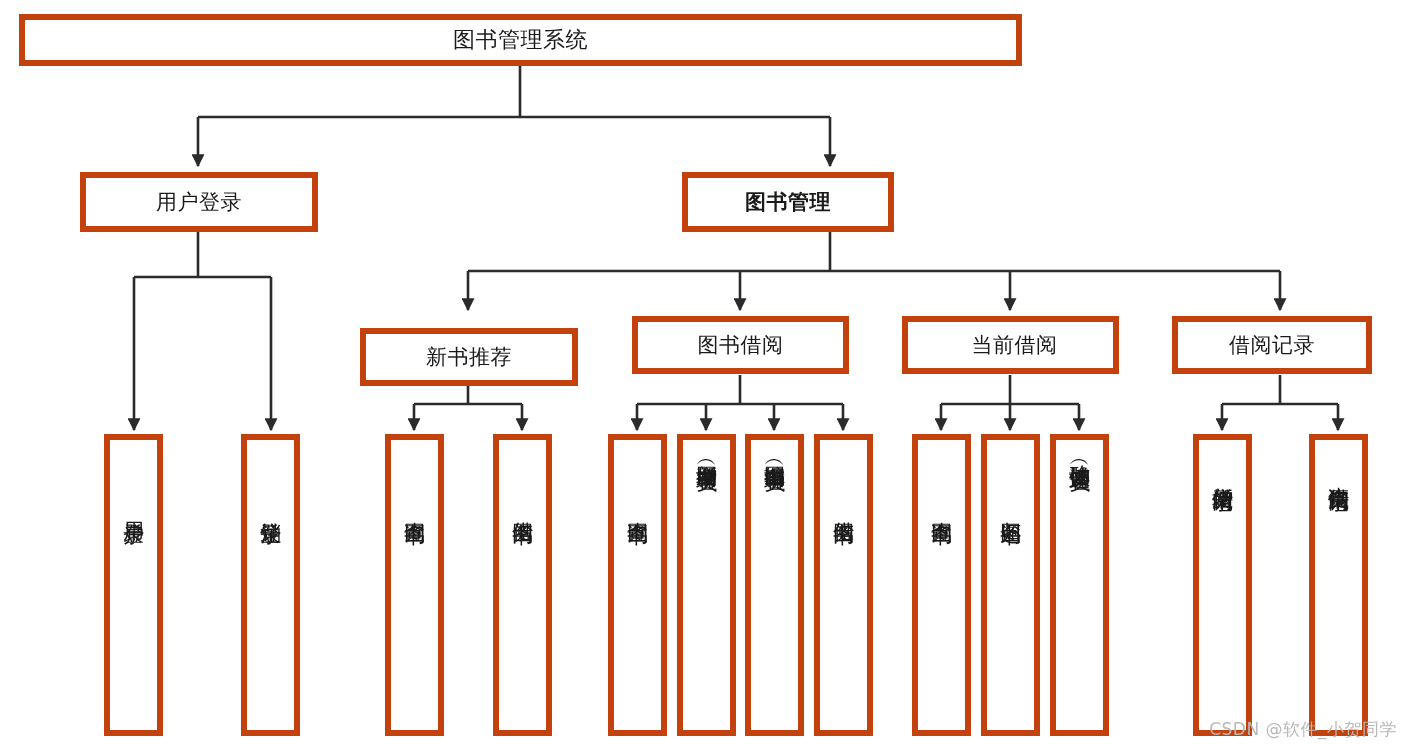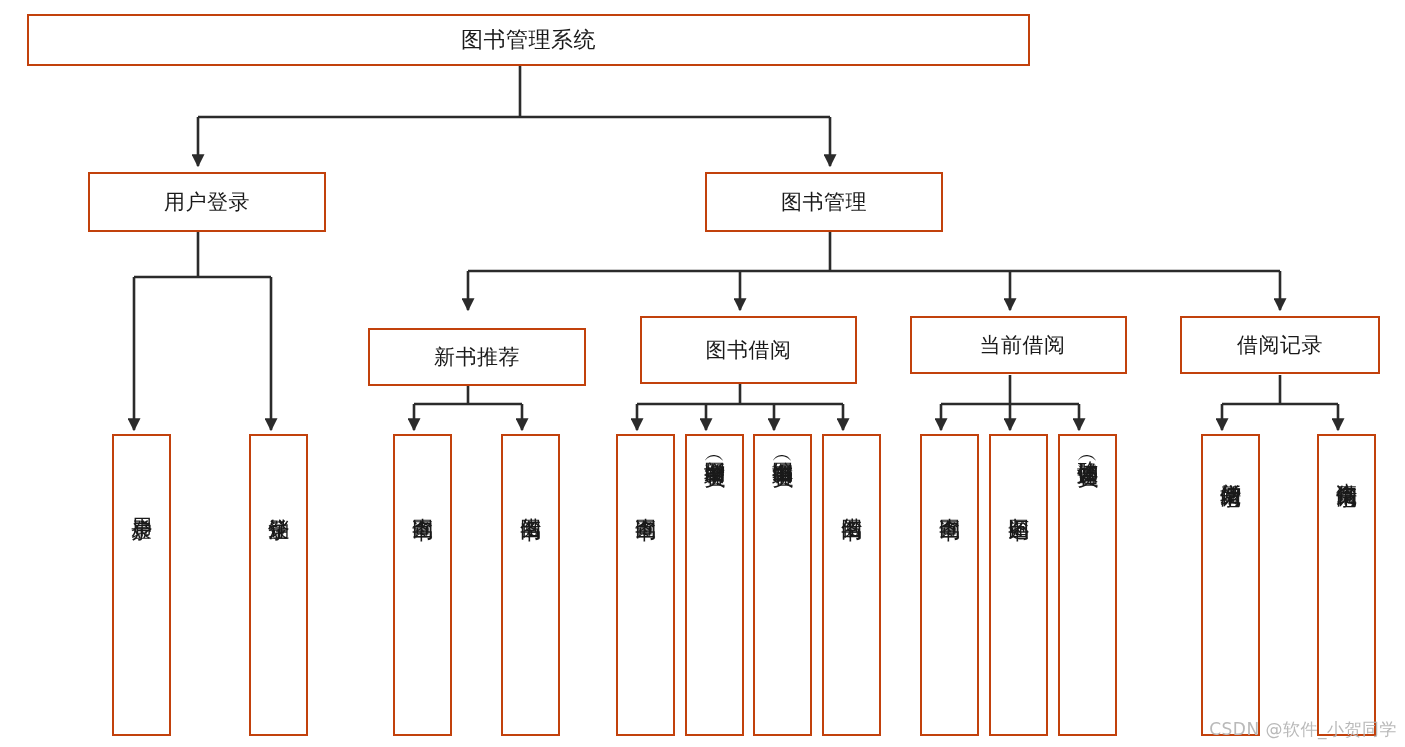--- a/index.html
+++ b/index.html
@@ -22,28 +22,27 @@
     position: absolute;
     left: 0;
     top: 0;
     width: 1405px;
     height: 747px;
     pointer-events: none;
   }
   .node {
     position: absolute;
     box-sizing: border-box;
-    border: 2px solid #c2410c;
+    border: 6px solid #c2410c;
     background: #ffffff;
     display: flex;
     align-items: center;
     justify-content: center;
     color: #1a1a1a;
     line-height: 1.0;
-    margin-left: 8px;
   }
   .node .label {
     display: block;
     text-align: center;
     white-space: nowrap;
   }
   
   .node.horiz .label {
     font-size: 21px;
     letter-spacing: 0.5px;
@@ -132,28 +131,28 @@
     </g>
   </svg>
 
   <div class="node horiz root" style="left:19px; top:14px; width:1003px; height:52px;">
     <span class="label">图书管理系统</span>
   </div>
 
   <div class="node horiz" style="left:80px; top:172px; width:238px; height:60px;">
     <span class="label">用户登录</span>
   </div>
-  <div class="node horiz" style="left:697px; top:172px; width:238px; height:60px;">
+  <div class="node horiz" style="left:682px; top:172px; width:212px; height:60px;font-weight:bold;">
     <span class="label">图书管理</span>
   </div>
 
   <div class="node horiz" style="left:360px; top:328px; width:218px; height:58px;">
     <span class="label">新书推荐</span>
   </div>
-  <div class="node horiz" style="left:632px; top:316px; width:217px; height:68px;">
+  <div class="node horiz" style="left:632px; top:316px; width:217px; height:58px;">
     <span class="label">图书借阅</span>
   </div>
   <div class="node horiz" style="left:902px; top:316px; width:217px; height:58px;padding-left:8px;">
     <span class="label">当前借阅</span>
   </div>
   <div class="node horiz" style="left:1172px; top:316px; width:200px; height:58px;">
     <span class="label">借阅记录</span>
   </div>
 
   <div class="node vert" style="left:104px; top:434px; width:59px; height:302px; padding-top:65px;">

